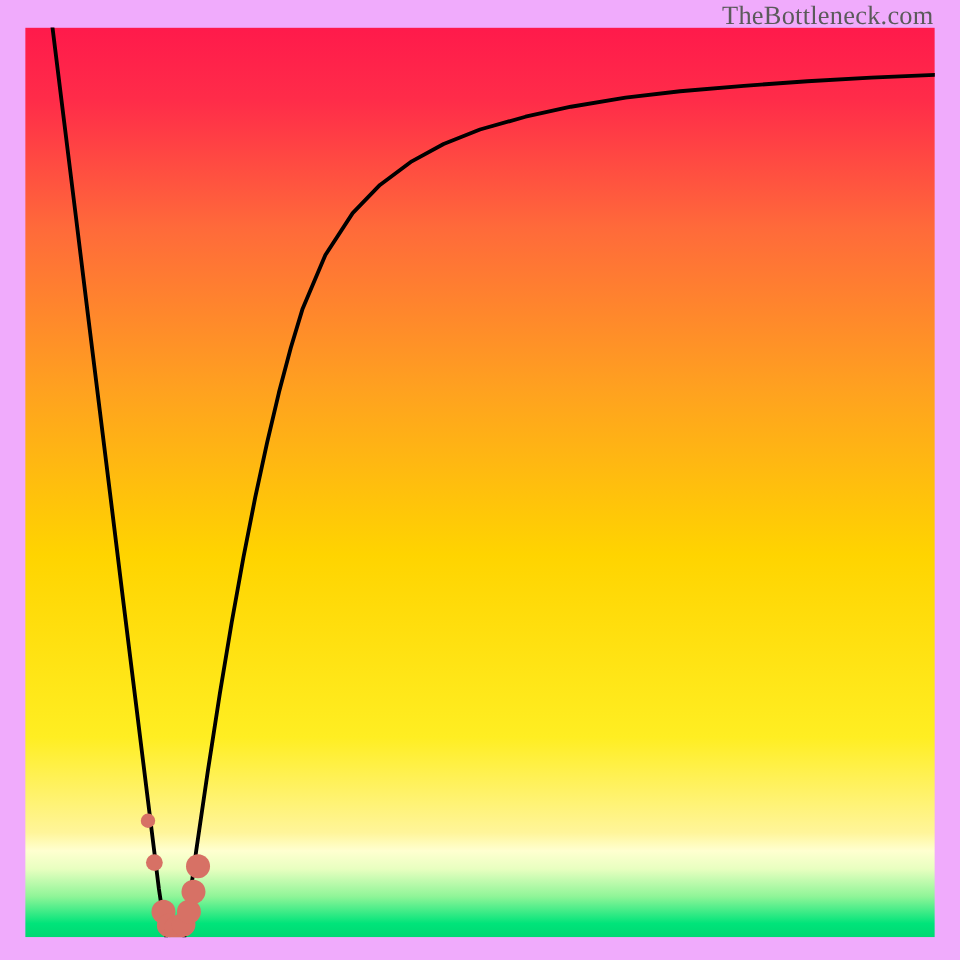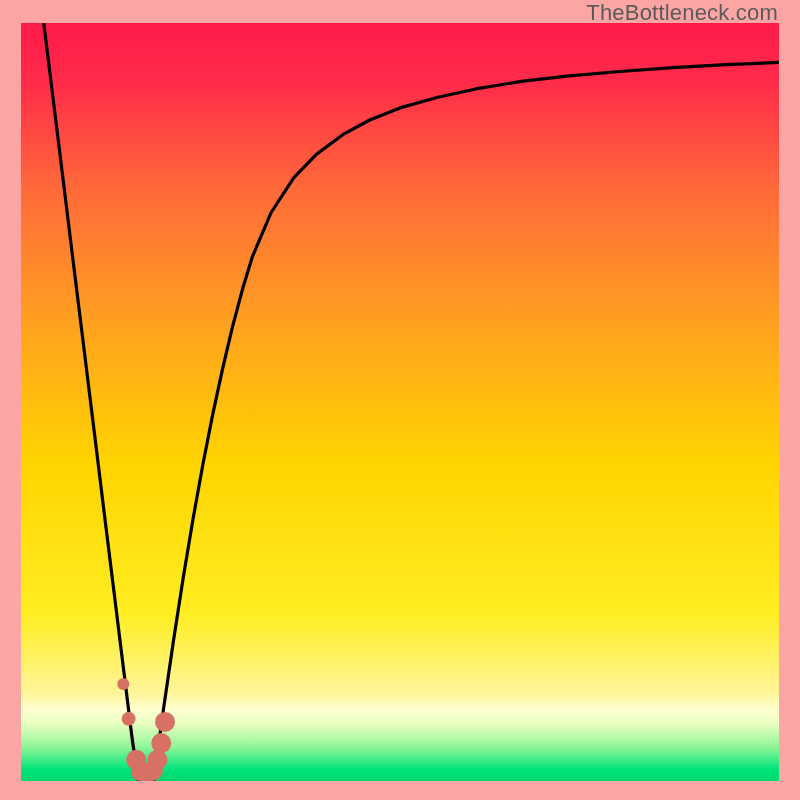--- a/index.html
+++ b/index.html
@@ -7,21 +7,22 @@
     padding: 0;
     width: 800px;
     height: 800px;
     overflow: hidden;
     background: #000;
     font-family: Arial, Helvetica, sans-serif;
   }
   .frame {
     position: absolute;
     inset: 0;
-    background: #fca5a5;
+    background: #f0abfc;
+    font-family: Liberation Serif, serif;
   }
   .plot {
     position: absolute;
     
     left: 21px;
     top: 23px;
     width: 758px;
     height: 758px;
   }
   .watermark {

